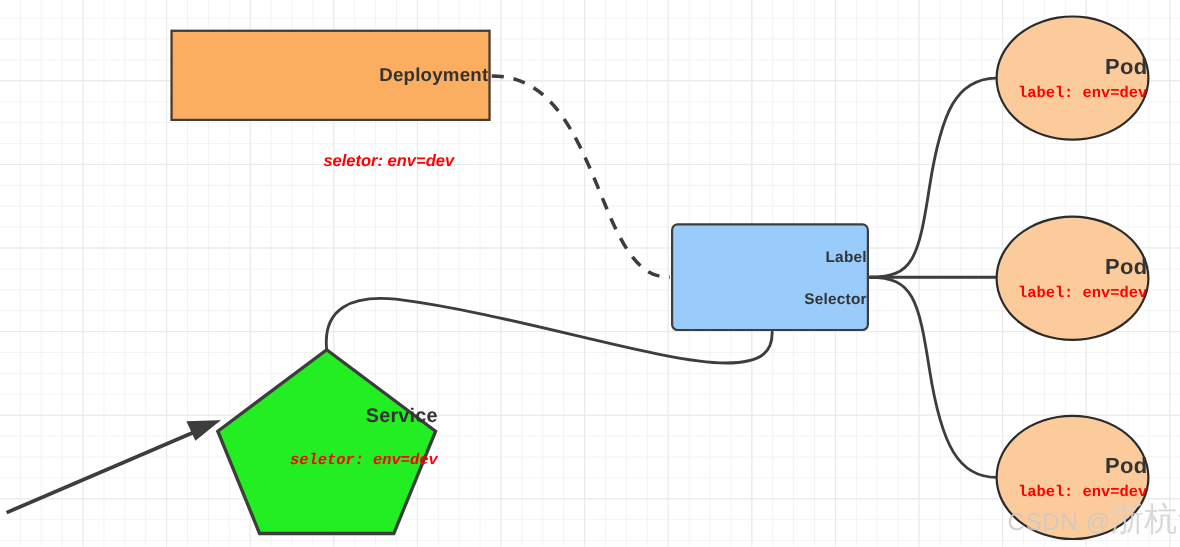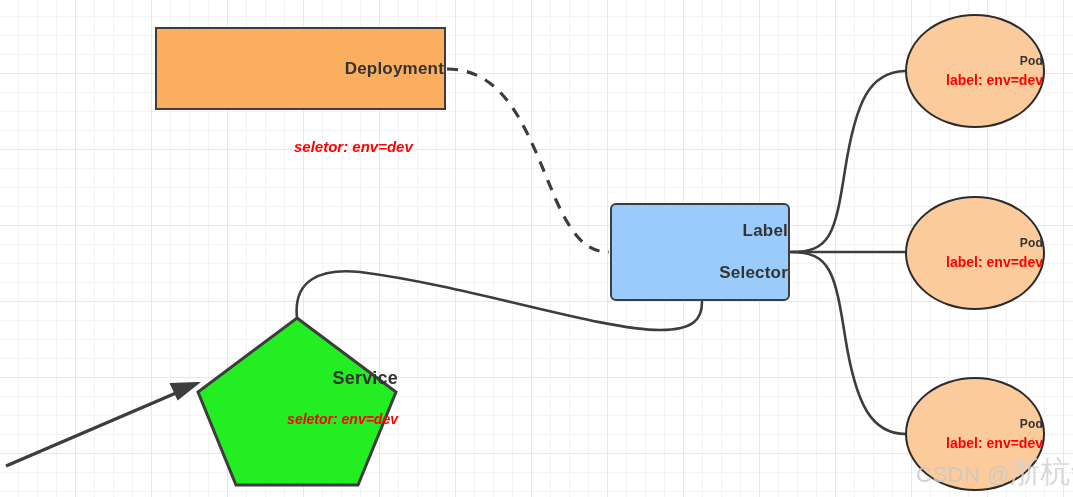--- a/index.html
+++ b/index.html
@@ -46,20 +46,21 @@
     justify-content: center;
   }
   .node-title {
     color: #333333;
     font-weight: bold;
     letter-spacing: .2px;
   }
   .node-sub {
     color: #FF0000;
     font-weight: bold;
+    font-family: Liberation Mono, monospace;
   }
   .node-sub.italic {
     font-style: italic;
   }
 
   
   #deployment {
     left: 155px;
     top: 27px;
     width: 291px;
@@ -85,21 +86,21 @@
   #label-selector {
     left: 610px;
     top: 203px;
     width: 180px;
     height: 98px;
     background: #99CCFB;
     border: 2px solid #3d3d3d;
     border-radius: 6px;
     gap: 22px;
   }
-  #label-selector .node-title { font-size: 17px; }
+  #label-selector .node-title { font-size: 14px; }
 
   
   #service {
     left: 196px;
     top: 316px;
     width: 202px;
     height: 172px;
     background: transparent;
     border: none;
     justify-content: flex-start;
@@ -122,21 +123,21 @@
 
   
   .pod {
     width: 140px;
     height: 114px;
     background: #FCCB9B;
     border: 2px solid #2b2b2b;
     border-radius: 50%;
     gap: 4px;
   }
-  .pod .node-title { font-size: 12px; }
+  .pod .node-title { font-size: 20px; }
   .pod .node-sub { font-size: 14px; }
   #pod-1 { left: 905px; top: 14px; }
   #pod-2 { left: 905px; top: 196px; }
   #pod-3 { left: 905px; top: 377px; }
 
   
   #watermark {
     position: absolute;
     left: 916px;
     top: 452px;

